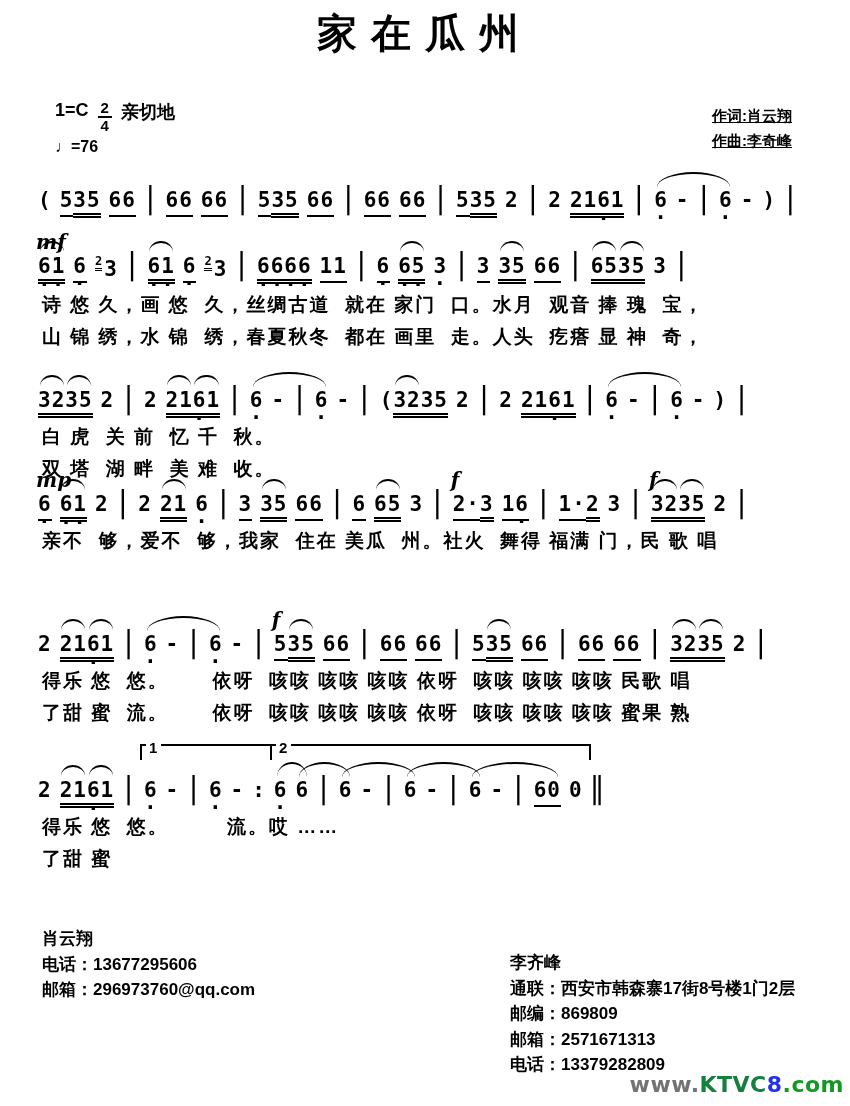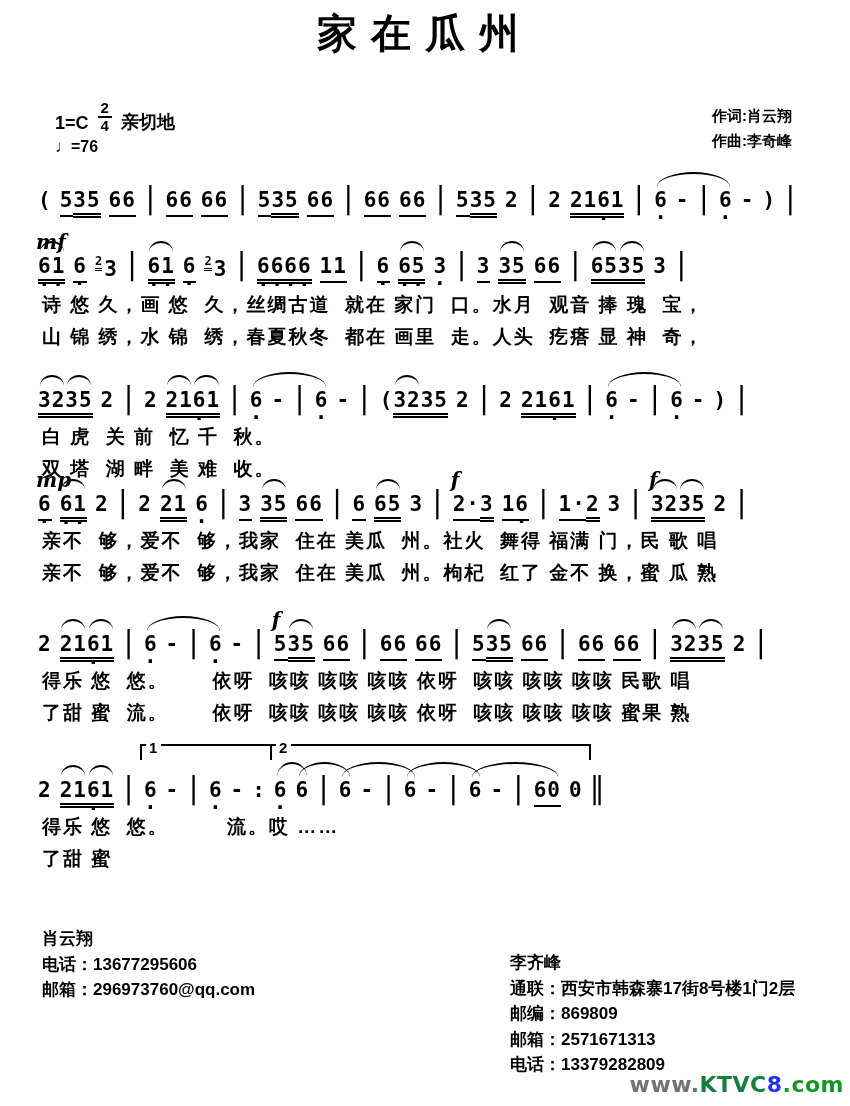--- a/index.html
+++ b/index.html
@@ -4,26 +4,26 @@
 <style>
   html,body{margin:0;padding:0;background:#888;}
   #page{position:relative;width:850px;height:1106px;background:#ffffff;margin:0 auto;
         font-family:"Liberation Sans","DejaVu Sans",sans-serif;color:#000;overflow:hidden;}
   
   .title{position:absolute;top:6px;left:0;width:100%;text-align:center;
          font-size:40px;font-weight:bold;letter-spacing:14px;}
   .subtitle{position:absolute;top:62px;left:0;width:100%;text-align:center;
             font-size:17px;font-weight:bold;letter-spacing:5px;}
   .keyblock{position:absolute;top:100px;left:55px;font-weight:bold;font-size:18px;}
-  .keyrow{display:flex;align-items:flex-end;gap:9px;}
+  .keyrow{display:flex;align-items:flex-start;gap:9px;}
   .frac{display:inline-block;text-align:center;font-size:15px;line-height:1.05;font-weight:bold;}
   .frac .ft{display:block;border-bottom:2px solid #000;padding:0 3px;}
   .frac .fb{display:block;}
   .temporow{margin-top:4px;font-size:16px;}
-  .credits{position:absolute;top:104px;right:58px;font-size:15px;font-weight:bold;line-height:1.65;text-align:right;}
+  .credits{position:absolute;top:104px;right:58px;font-size:15px;font-weight:bold;line-height:1.65;text-align:right;text-decoration:underline;}
   
   #score{position:absolute;left:38px;top:0;width:776px;}
   .music-line{position:absolute;left:0;width:100%;}
   .music-line:nth-child(1){top:164px;}
   .music-line:nth-child(2){top:230px;}
   .music-line:nth-child(3){top:364px;}
   .music-line:nth-child(4){top:468px;}
   .music-line:nth-child(5){top:608px;}
   .music-line:nth-child(6){top:742px;}
   .notes-row{position:relative;padding-top:24px;white-space:nowrap;
@@ -97,21 +97,20 @@
         <div class="lyrics">山 锦 绣，水 锦  绣，春夏秋冬  都在 画里  走。人头  疙瘩 显 神  奇，</div>
       </div>
       <div class="music-line">
         <div class="notes-row"><span class="tok g0"><span class="ntext u2">32</span><span class="arcself"></span></span><span class="tok"><span class="ntext u2">35</span><span class="arcself"></span></span><span class="tok"><span class="ntext">2</span></span><span class="tok bar"><span class="ntext">|</span></span><span class="tok"><span class="ntext">2</span></span><span class="tok g0"><span class="ntext u2">21</span><span class="arcself"></span></span><span class="tok"><span class="ntext u2">61</span><span class="arcself"></span><span class="dots">· </span></span><span class="tok bar"><span class="ntext">|</span></span><span class="tok"><span class="ntext">6</span><span class="dots">·</span></span><span class="tok"><span class="ntext">-</span></span><span class="tok bar"><span class="ntext">|</span></span><span class="tok"><span class="ntext">6</span><span class="dots">·</span></span><span class="tok"><span class="ntext">-</span></span><span class="tok bar"><span class="ntext">|</span></span><span class="tok g0"><span class="ntext">(</span></span><span class="tok g0"><span class="ntext u2">32</span><span class="arcself"></span></span><span class="tok"><span class="ntext u2">35</span></span><span class="tok"><span class="ntext">2</span></span><span class="tok bar"><span class="ntext">|</span></span><span class="tok"><span class="ntext">2</span></span><span class="tok g0"><span class="ntext u2">21</span></span><span class="tok"><span class="ntext u2">61</span><span class="dots">· </span></span><span class="tok bar"><span class="ntext">|</span></span><span class="tok"><span class="ntext">6</span><span class="dots">·</span></span><span class="tok"><span class="ntext">-</span></span><span class="tok bar"><span class="ntext">|</span></span><span class="tok"><span class="ntext">6</span><span class="dots">·</span></span><span class="tok"><span class="ntext">-</span></span><span class="tok"><span class="ntext">)</span></span><span class="tok bar"><span class="ntext">|</span></span><div class="arcspan" style="left: 215px; width: 73px;"></div><div class="arcspan" style="left: 570px; width: 73px;"></div></div>
         <div class="lyrics">白 虎  关 前  忆 千  秋。</div>
         <div class="lyrics">双 塔  湖 畔  美 难  收。</div>
       </div>
       <div class="music-line">
         <div class="notes-row"><span class="tok"><span class="dyn">mp</span><span class="ntext u1">6</span><span class="dots">·</span></span><span class="tok"><span class="ntext u2">61</span><span class="arcself"></span><span class="dots">··</span></span><span class="tok"><span class="ntext">2</span></span><span class="tok bar"><span class="ntext">|</span></span><span class="tok"><span class="ntext">2</span></span><span class="tok"><span class="ntext u2">21</span><span class="arcself"></span></span><span class="tok"><span class="ntext">6</span><span class="dots">·</span></span><span class="tok bar"><span class="ntext">|</span></span><span class="tok"><span class="ntext u1">3</span></span><span class="tok"><span class="ntext u2">35</span><span class="arcself"></span></span><span class="tok"><span class="ntext u1">66</span></span><span class="tok bar"><span class="ntext">|</span></span><span class="tok"><span class="ntext u1">6</span></span><span class="tok"><span class="ntext u2">65</span><span class="arcself"></span></span><span class="tok"><span class="ntext">3</span></span><span class="tok bar"><span class="ntext">|</span></span><span class="tok g0"><span class="dyn">f</span><span class="ntext u1">2·</span></span><span class="tok"><span class="ntext u2">3</span></span><span class="tok"><span class="ntext u1">16</span><span class="dots"> ·</span></span><span class="tok bar"><span class="ntext">|</span></span><span class="tok g0"><span class="ntext u1">1·</span></span><span class="tok"><span class="ntext u2">2</span></span><span class="tok"><span class="ntext">3</span></span><span class="tok bar"><span class="ntext">|</span></span><span class="tok g0"><span class="dyn">f</span><span class="ntext u2">32</span><span class="arcself"></span></span><span class="tok"><span class="ntext u2">35</span><span class="arcself"></span></span><span class="tok"><span class="ntext">2</span></span><span class="tok bar"><span class="ntext">|</span></span></div>
         <div class="lyrics">亲不  够，爱不  够，我家  住在 美瓜  州。社火  舞得 福满 门，民 歌 唱</div>
-        <div class="lyrics">亲不  够，爱不  够，我家  住在 美瓜  州。枸杞  红了 金不 换，蜜 瓜 熟</div>
       </div>
       <div class="music-line">
         <div class="notes-row"><span class="tok"><span class="ntext">2</span></span><span class="tok g0"><span class="ntext u2">21</span><span class="arcself"></span></span><span class="tok"><span class="ntext u2">61</span><span class="arcself"></span><span class="dots">· </span></span><span class="tok bar"><span class="ntext">|</span></span><span class="tok"><span class="ntext">6</span><span class="dots">·</span></span><span class="tok"><span class="ntext">-</span></span><span class="tok bar"><span class="ntext">|</span></span><span class="tok"><span class="ntext">6</span><span class="dots">·</span></span><span class="tok"><span class="ntext">-</span></span><span class="tok bar"><span class="ntext">|</span></span><span class="tok g0"><span class="dyn">f</span><span class="ntext u1">5</span></span><span class="tok"><span class="ntext u2">35</span><span class="arcself"></span></span><span class="tok"><span class="ntext u1">66</span></span><span class="tok bar"><span class="ntext">|</span></span><span class="tok"><span class="ntext u1">66</span></span><span class="tok"><span class="ntext u1">66</span></span><span class="tok bar"><span class="ntext">|</span></span><span class="tok g0"><span class="ntext u1">5</span></span><span class="tok"><span class="ntext u2">35</span><span class="arcself"></span></span><span class="tok"><span class="ntext u1">66</span></span><span class="tok bar"><span class="ntext">|</span></span><span class="tok"><span class="ntext u1">66</span></span><span class="tok"><span class="ntext u1">66</span></span><span class="tok bar"><span class="ntext">|</span></span><span class="tok g0"><span class="ntext u2">32</span><span class="arcself"></span></span><span class="tok"><span class="ntext u2">35</span><span class="arcself"></span></span><span class="tok"><span class="ntext">2</span></span><span class="tok bar"><span class="ntext">|</span></span><div class="arcspan" style="left: 109px; width: 73px;"></div></div>
         <div class="lyrics">得乐 悠  悠。      依呀  咳咳 咳咳 咳咳 依呀  咳咳 咳咳 咳咳 民歌 唱</div>
         <div class="lyrics">了甜 蜜  流。      依呀  咳咳 咳咳 咳咳 依呀  咳咳 咳咳 咳咳 蜜果 熟</div>
       </div>
       <div class="music-line">
         <div class="notes-row has-volta"><span class="tok"><span class="ntext">2</span></span><span class="tok g0"><span class="ntext u2">21</span><span class="arcself"></span></span><span class="tok"><span class="ntext u2">61</span><span class="arcself"></span><span class="dots">· </span></span><span class="tok bar"><span class="ntext">|</span></span><span class="tok"><span class="ntext">6</span><span class="dots">·</span></span><span class="tok"><span class="ntext">-</span></span><span class="tok bar"><span class="ntext">|</span></span><span class="tok"><span class="ntext">6</span><span class="dots">·</span></span><span class="tok"><span class="ntext">-</span></span><span class="tok"><span class="ntext">:</span></span><span class="tok"><span class="ntext">6</span><span class="dots">·</span></span><span class="tok"><span class="ntext">6</span></span><span class="tok bar"><span class="ntext">|</span></span><span class="tok"><span class="ntext">6</span></span><span class="tok"><span class="ntext">-</span></span><span class="tok bar"><span class="ntext">|</span></span><span class="tok"><span class="ntext">6</span></span><span class="tok"><span class="ntext">-</span></span><span class="tok bar"><span class="ntext">|</span></span><span class="tok"><span class="ntext">6</span></span><span class="tok"><span class="ntext">-</span></span><span class="tok bar"><span class="ntext">|</span></span><span class="tok"><span class="ntext u1">60</span></span><span class="tok"><span class="ntext">0</span></span><span class="tok bar"><span class="ntext">‖</span></span><div class="arcspan" style="left: 239px; width: 30px;"></div><div class="arcspan" style="left: 261px; width: 51px;"></div><div class="arcspan" style="left: 304px; width: 73px;"></div><div class="arcspan" style="left: 369px; width: 73px;"></div><div class="arcspan" style="left: 434px; width: 86px;"></div><div class="volta" style="left: 102px; width: 130px;">
             <span class="volta-label">1</span>
           </div><div class="volta closed" style="left: 232px; width: 317px;">

